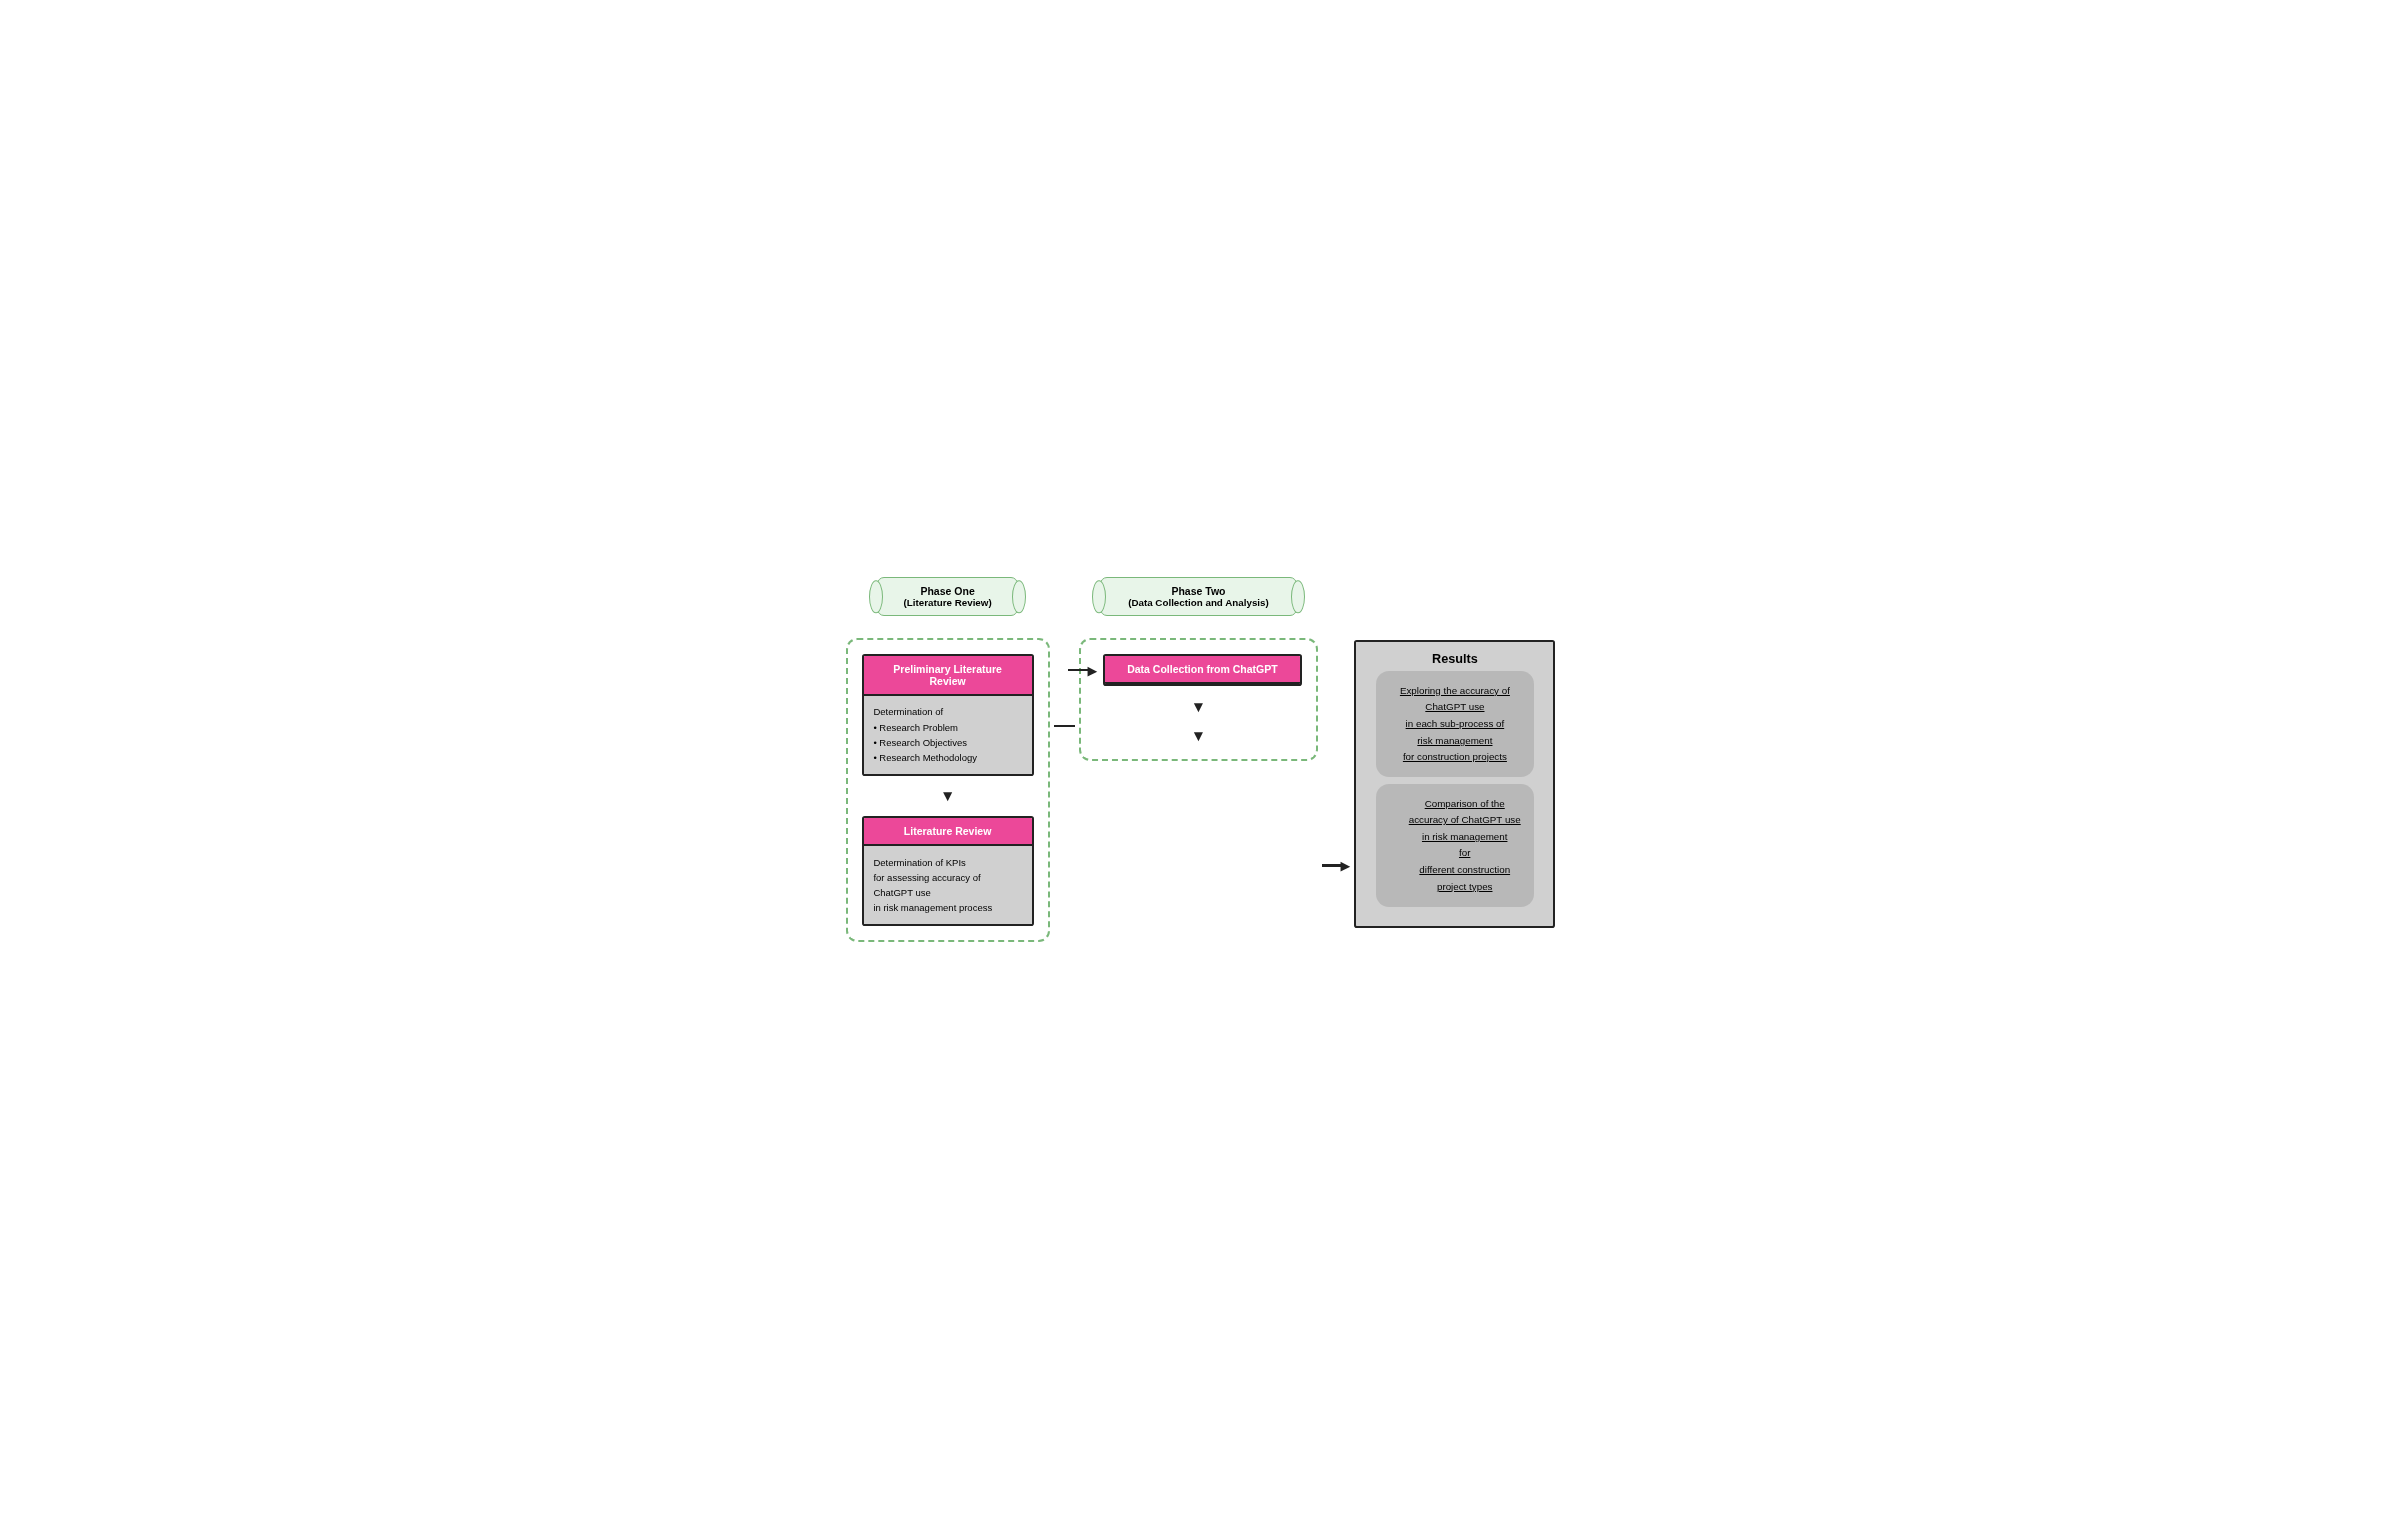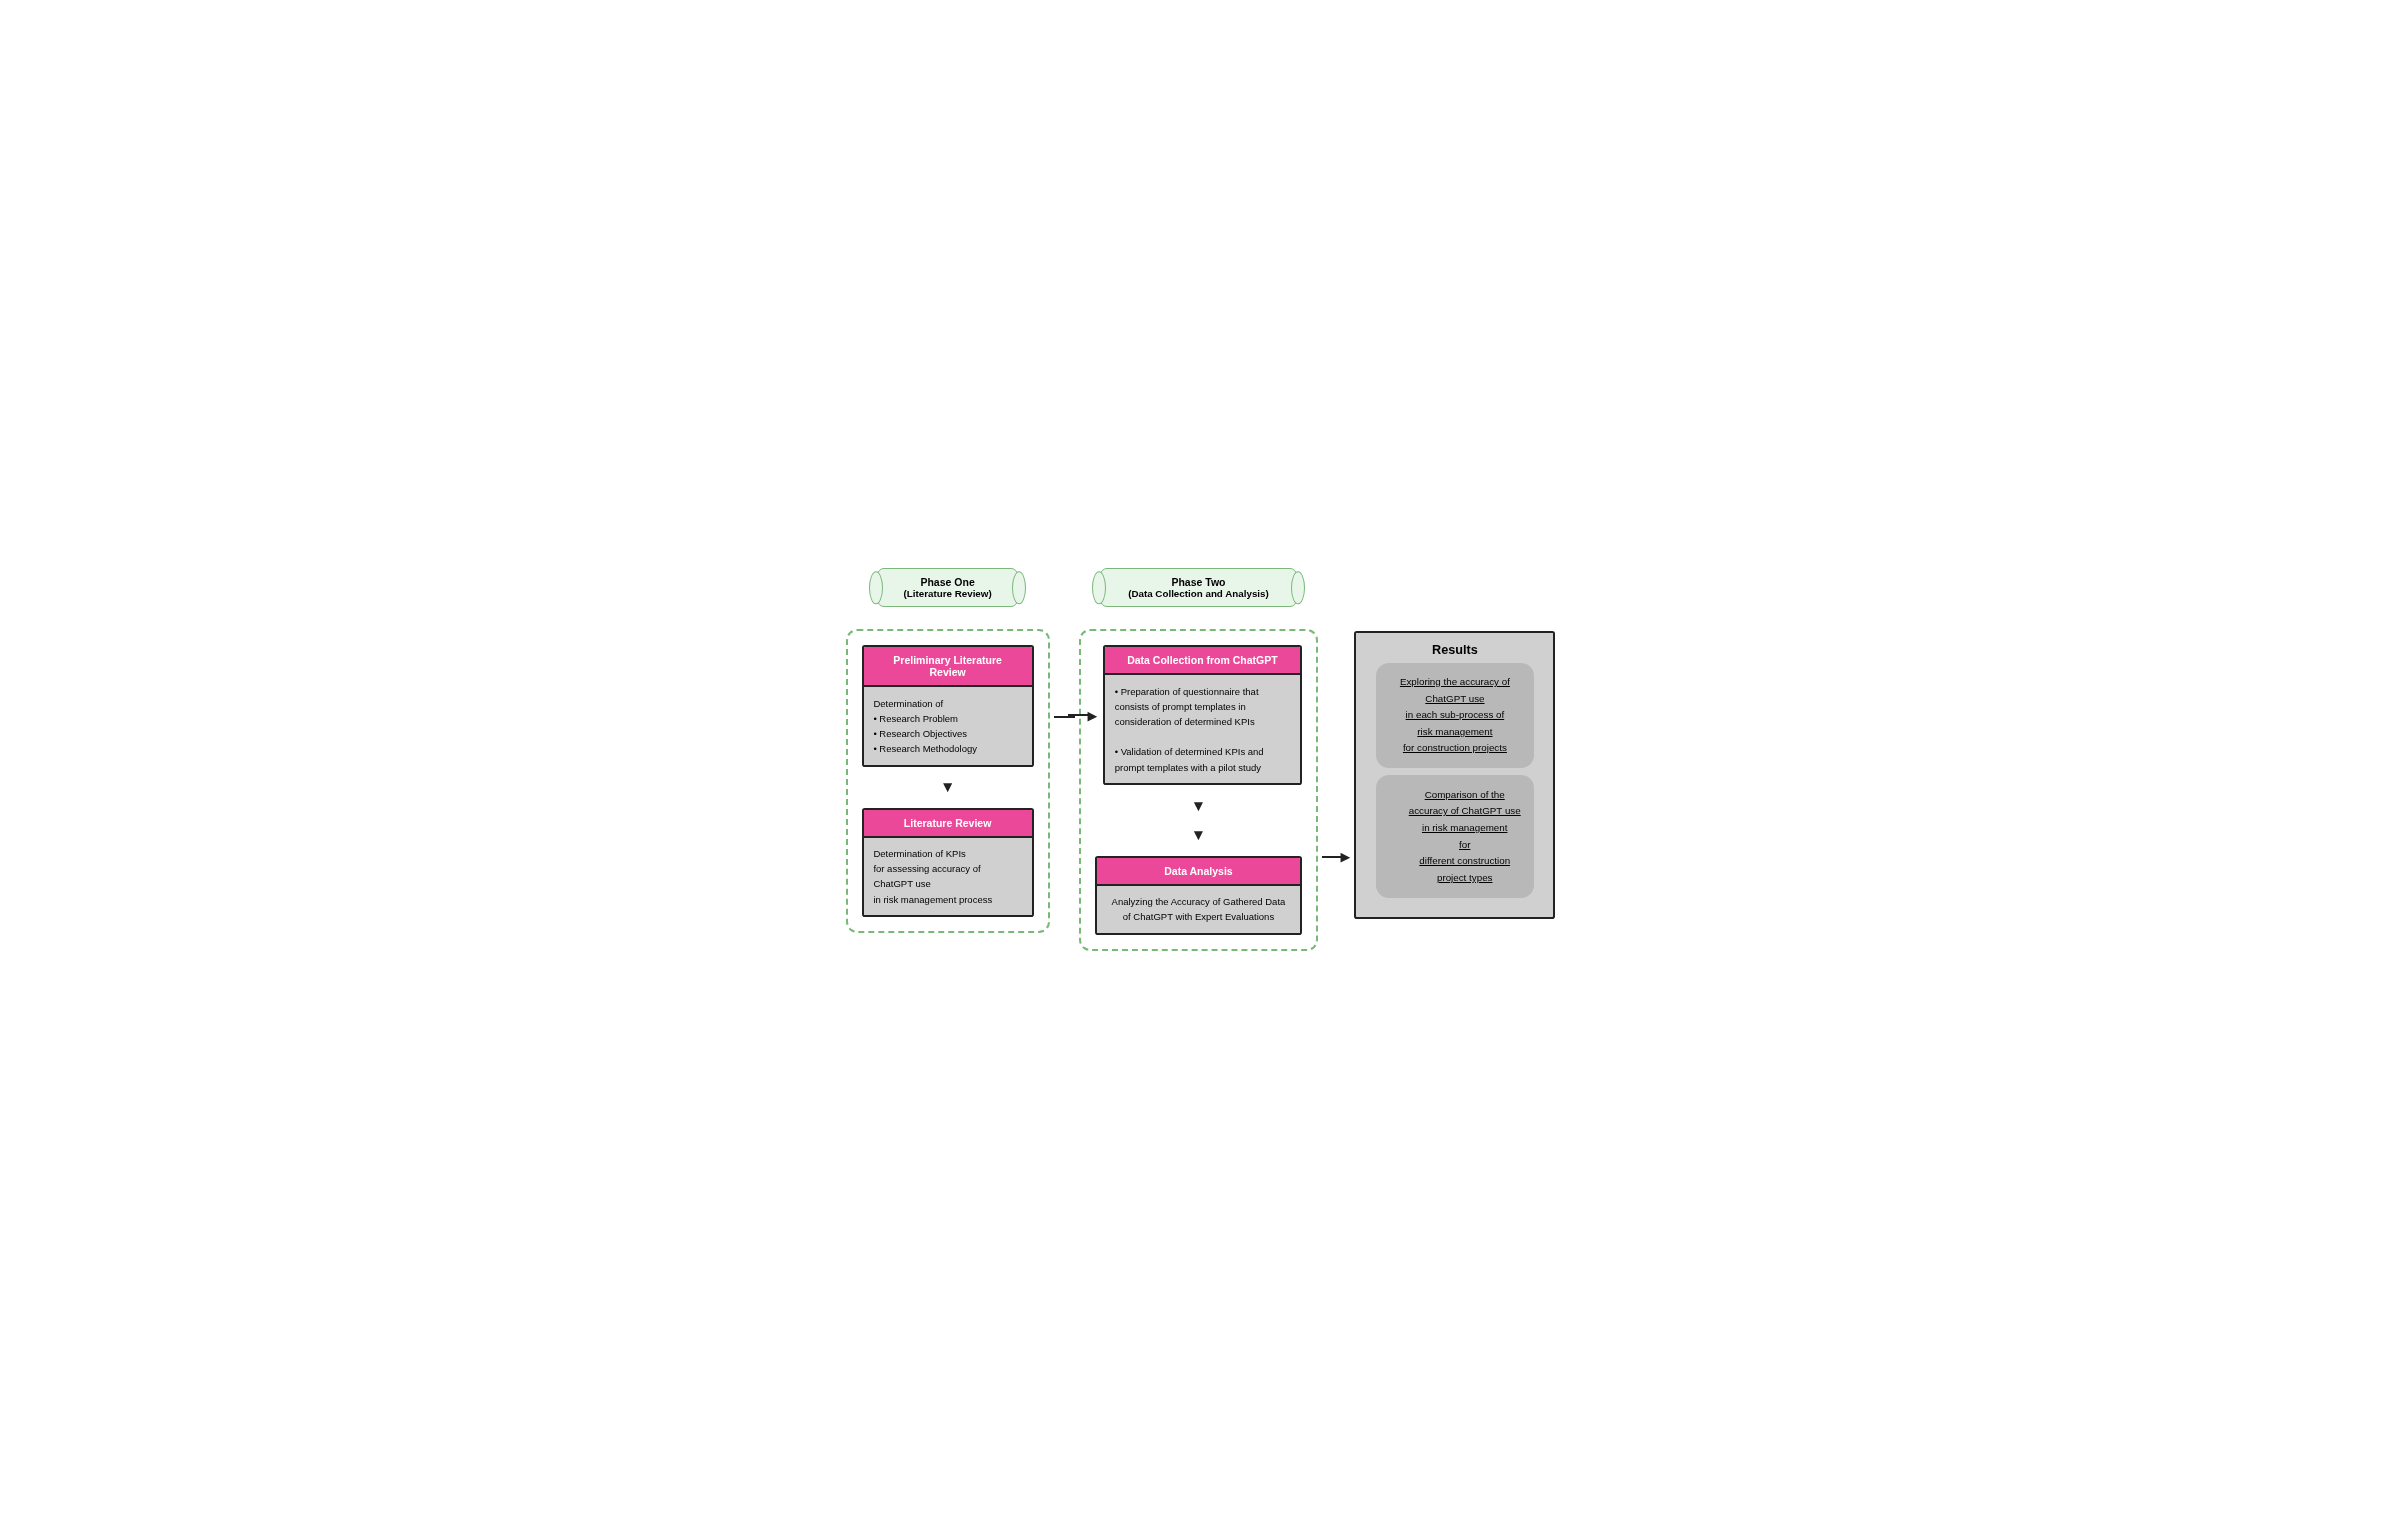--- a/index.html
+++ b/index.html
@@ -207,40 +207,32 @@
     <div class="dashed-box" style="width:239px; position:relative;">
 
       <div style="display:flex;flex-direction:row;align-items:center;">
 
         <div style="display:flex;align-items:center;margin-right:5.6px;margin-left:-27px;">
           <div style="height:2.1px;width:21px;background:#222;"></div>
           <span style="font-size:12.7px;color:#222;margin-left:-1.4px;">▶</span>
         </div>
         <div class="section-block" style="flex:1;">
           <div class="black-header-box">Data Collection from ChatGPT</div>
-          <div class="content-box">
-            <span>• Preparation of questionnaire that consists of prompt templates in consideration of determined KPIs</span><br><br>
-            <span>• Validation of determined KPIs and prompt templates with a pilot study</span>
-          </div>
         </div>
       </div>
 
       <div class="arrow-down">
         <span>▼</span>
       </div>
 
 
       <div class="arrow-down">
         <span>▼</span>
       </div>
 
-      <div class="section-block">
-        <div class="black-header-box">Data Analysis</div>
-        <div class="content-box" style="text-align:center;">Analyzing the Accuracy of Gathered Data of ChatGPT with Expert Evaluations</div>
-      </div>
 
     </div>
   </div>
 
   <div style="display:flex;flex-direction:column;justify-content:center;align-items:center;padding-top:281px;margin:0 4.2px;">
     <div style="display:flex;flex-direction:row;align-items:center;">
       <div style="height:2.1px;width:19.7px;background:#222;"></div>
       <span style="font-size:12.7px;color:#222;margin-left:-1.4px;">▶</span>
     </div>
   </div>

